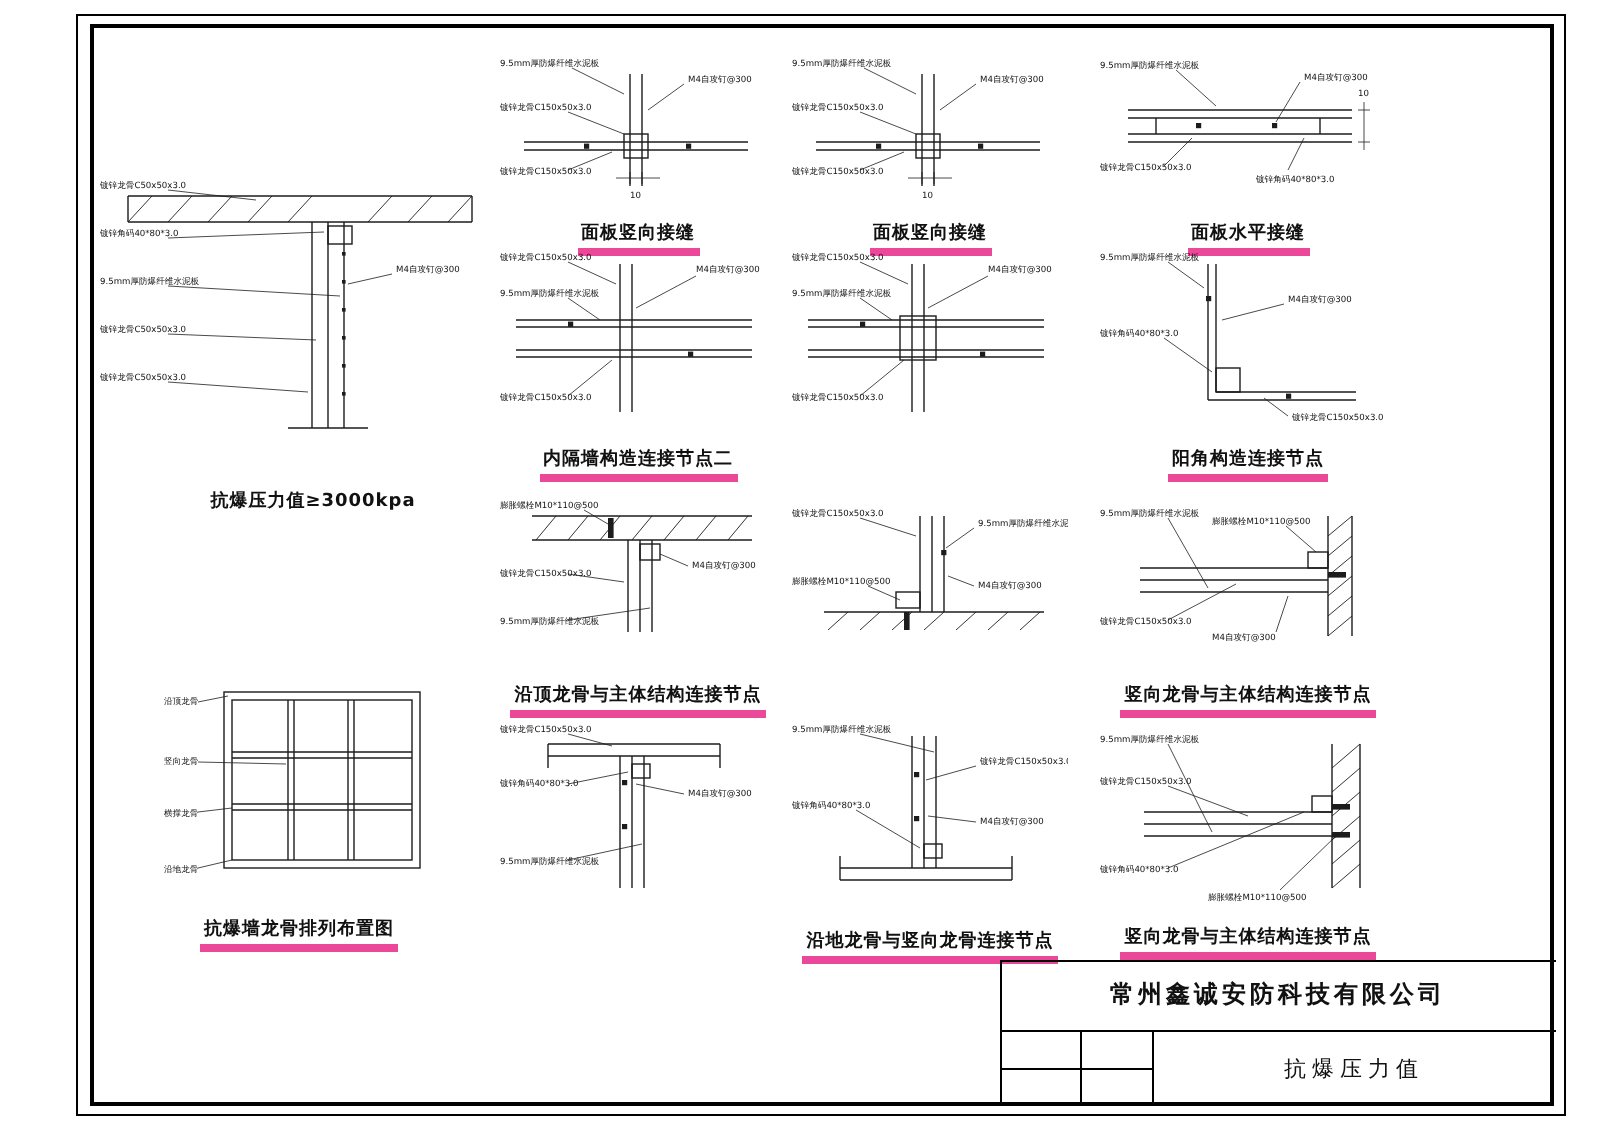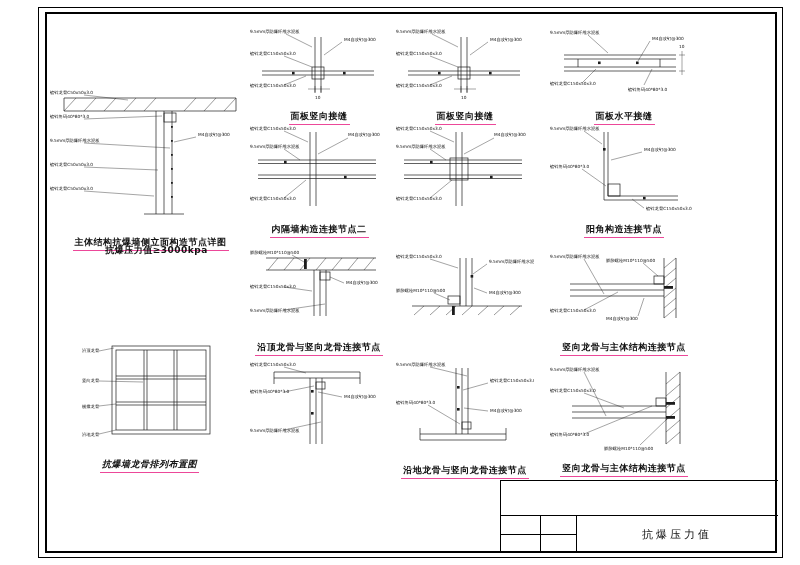--- a/index.html
+++ b/index.html
@@ -3,21 +3,21 @@
 <meta charset="utf-8">
 <style>
   *{margin:0;padding:0;box-sizing:border-box;}
   html,body{width:800px;height:565px;background:#f2f2f2;}
   body{font-family:"DejaVu Sans","Liberation Sans",sans-serif;color:#111;}
   .sheet{position:relative;width:800px;height:565px;background:#ffffff;overflow:hidden;}
   .outer-border{position:absolute;left:38px;top:7px;width:745px;height:551px;border:1px solid #000;}
   .inner-border{position:absolute;left:45px;top:12px;width:732px;height:541px;border:2px solid #000;}
   .detail{position:absolute;}
   .caption{position:absolute;left:0;right:0;text-align:center;}
-  .caption span{display:inline-block;font-size:9px;font-weight:bold;border-bottom:1px solid #ec4899;padding:0 2px 1px 2px;letter-spacing:.5px;white-space:nowrap;}
+  .caption span{display:inline-block;font-size:9px;font-weight:bold;border-bottom:4px solid #ec4899;padding:0 2px 1px 2px;letter-spacing:.5px;white-space:nowrap;}
   .cap2{position:absolute;left:0;right:0;text-align:center;font-size:9px;font-weight:bold;letter-spacing:.5px;padding-left:12px;}
   svg{display:block;}
   svg line,svg rect,svg polyline,svg path{stroke:#1c1c1c;fill:none;stroke-width:.7;}
   svg .ld{stroke-width:.4;}
   svg .hatch{stroke-width:.45;}
   svg .fill{fill:#1c1c1c;stroke:none;}
   svg text{font-size:4.3px;fill:#111;stroke:none;font-family:inherit;}
   .tb-line{position:absolute;background:#000;}
   .tb-text{position:absolute;text-align:center;white-space:nowrap;}
   .company{font-size:12px;font-weight:bold;letter-spacing:2px;}
@@ -61,21 +61,20 @@
       <line class="ld" x1="36" y1="65" x2="122" y2="70"></line>
       <line class="ld" x1="36" y1="89" x2="110" y2="92"></line>
       <line class="ld" x1="36" y1="113" x2="106" y2="118"></line>
       <text x="2" y="16">镀锌龙骨C50x50x3.0</text>
       <text x="2" y="40">镀锌角码40*80*3.0</text>
       <text x="150" y="58">M4自攻钉@300</text>
       <text x="2" y="64">9.5mm厚防爆纤维水泥板</text>
       <text x="2" y="88">镀锌龙骨C50x50x3.0</text>
       <text x="2" y="112">镀锌龙骨C50x50x3.0</text>
     </svg>
-    <div class="caption" style="top:152px;"><span>主体结构抗爆墙侧立面构造节点详图</span></div>
     <div class="cap2" style="top:166px;">抗爆压力值≥3000kpa</div>
   </div>
 
   <div class="detail" style="left:82px;top:338px;width:135px;height:130px;">
     <svg width="135" height="112" viewBox="0 0 135 112">
       <rect x="30" y="8" width="98" height="88"></rect>
       <rect x="34" y="12" width="90" height="80"></rect>
       <line x1="62" y1="12" x2="62" y2="92"></line>
         <line x1="65" y1="12" x2="65" y2="92"></line>
       <line x1="92" y1="12" x2="92" y2="92"></line>
@@ -86,21 +85,21 @@
         <line x1="34" y1="67" x2="124" y2="67"></line>
       <line class="ld" x1="17" y1="13" x2="32" y2="10"></line>
       <line class="ld" x1="17" y1="43" x2="61" y2="44"></line>
       <line class="ld" x1="17" y1="68" x2="34" y2="66"></line>
       <line class="ld" x1="17" y1="96" x2="34" y2="92"></line>
       <text x="0" y="14">沿顶龙骨</text>
       <text x="0" y="44">竖向龙骨</text>
       <text x="0" y="70">横撑龙骨</text>
       <text x="0" y="98">沿地龙骨</text>
     </svg>
-    <div class="caption" style="top:114px;font-style:italic;"><span>抗爆墙龙骨排列布置图</span></div>
+    <div class="caption" style="top:114px;"><span>抗爆墙龙骨排列布置图</span></div>
   </div>
 
   <div class="detail" style="left:248px;top:25px;width:142px;height:100px;">
     <svg width="140" height="76" viewBox="0 0 140 76">
       <line x1="14" y1="46" x2="126" y2="46"></line>
         <line x1="14" y1="50" x2="126" y2="50"></line>
       <line x1="67" y1="12" x2="67" y2="68"></line>
         <line x1="73" y1="12" x2="73" y2="68"></line>
       <rect x="64" y="42" width="12" height="12"></rect>
       <rect class="fill" x="44" y="46.8" width="2.6" height="2.6"></rect>
@@ -255,21 +254,21 @@
       <rect class="fill" x="56" y="13" width="2.8" height="10"></rect>
       <line class="ld" x1="44" y1="9" x2="56" y2="16"></line>
       <line class="ld" x1="36" y1="41" x2="64" y2="45"></line>
       <line class="ld" x1="96" y1="37" x2="82" y2="31"></line>
       <line class="ld" x1="36" y1="64" x2="77" y2="58"></line>
       <text x="2" y="8">膨胀螺栓M10*110@500</text>
       <text x="2" y="42">镀锌龙骨C150x50x3.0</text>
       <text x="98" y="38">M4自攻钉@300</text>
       <text x="2" y="66">9.5mm厚防爆纤维水泥板</text>
     </svg>
-    <div class="caption" style="top:89px;"><span>沿顶龙骨与竖向龙骨连接节点</span></div>
+    <div class="caption" style="top:89px;"><span>沿顶龙骨与主体结构连接节点</span></div>
   </div>
 
   <div class="detail" style="left:394px;top:246px;width:142px;height:105px;">
     <svg width="140" height="86" viewBox="0 0 140 86">
       <line x1="18" y1="60" x2="128" y2="60"></line>
       <line class="hatch" x1="20" y1="69" x2="30" y2="60"></line>
         <line class="hatch" x1="36" y1="69" x2="46" y2="60"></line>
       <line class="hatch" x1="52" y1="69" x2="62" y2="60"></line>
         <line class="hatch" x1="68" y1="69" x2="78" y2="60"></line>
       <line class="hatch" x1="84" y1="69" x2="94" y2="60"></line>
@@ -393,14 +392,15 @@
     </svg>
     <div class="caption" style="top:100px;"><span>竖向龙骨与主体结构连接节点</span></div>
   </div>
 
   <div class="tb-line" style="left:500px;top:480px;width:278px;height:1px;"></div>
   <div class="tb-line" style="left:500px;top:480px;width:1px;height:73px;"></div>
   <div class="tb-line" style="left:500px;top:515px;width:278px;height:1px;"></div>
   <div class="tb-line" style="left:540px;top:515px;width:1px;height:38px;"></div>
   <div class="tb-line" style="left:576px;top:515px;width:1px;height:38px;"></div>
   <div class="tb-line" style="left:500px;top:534px;width:76px;height:1px;"></div>
+  <div class="tb-text company" style="left:500px;top:489px;width:278px;">常州鑫诚安防科技有限公司</div>
   <div class="tb-text dwgname" style="left:576px;top:527px;width:202px;">抗爆压力值</div>
 </div>
 
 </body></html>

